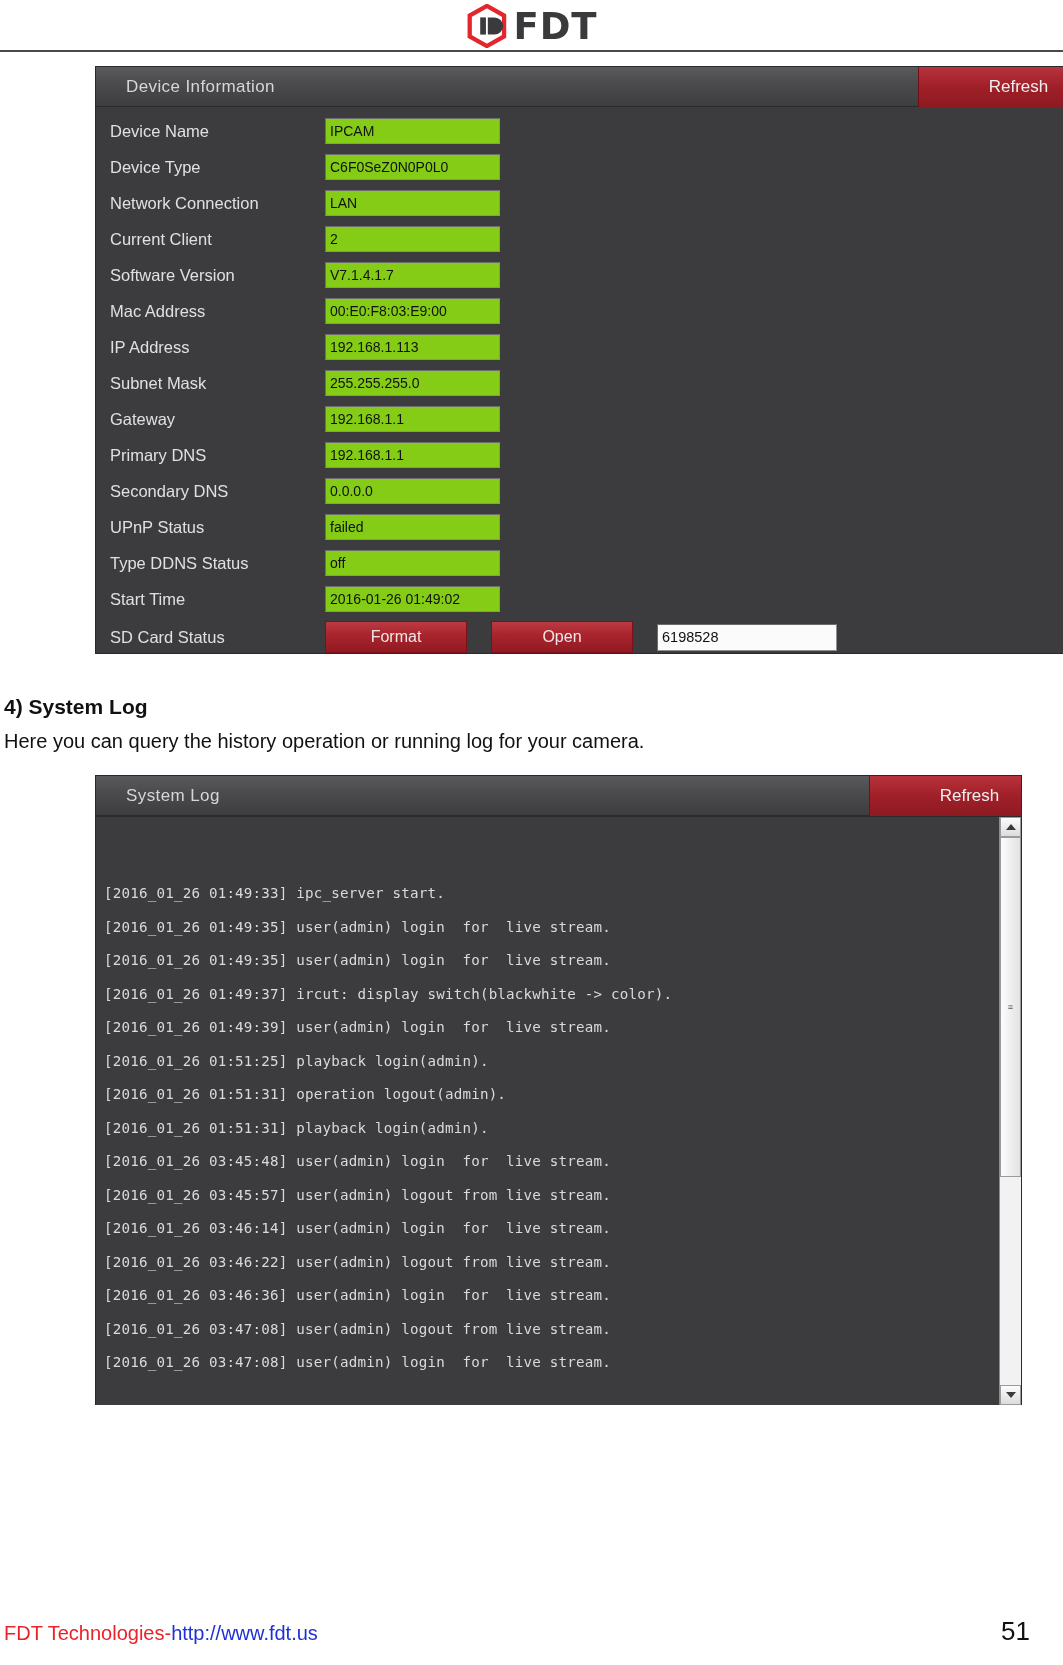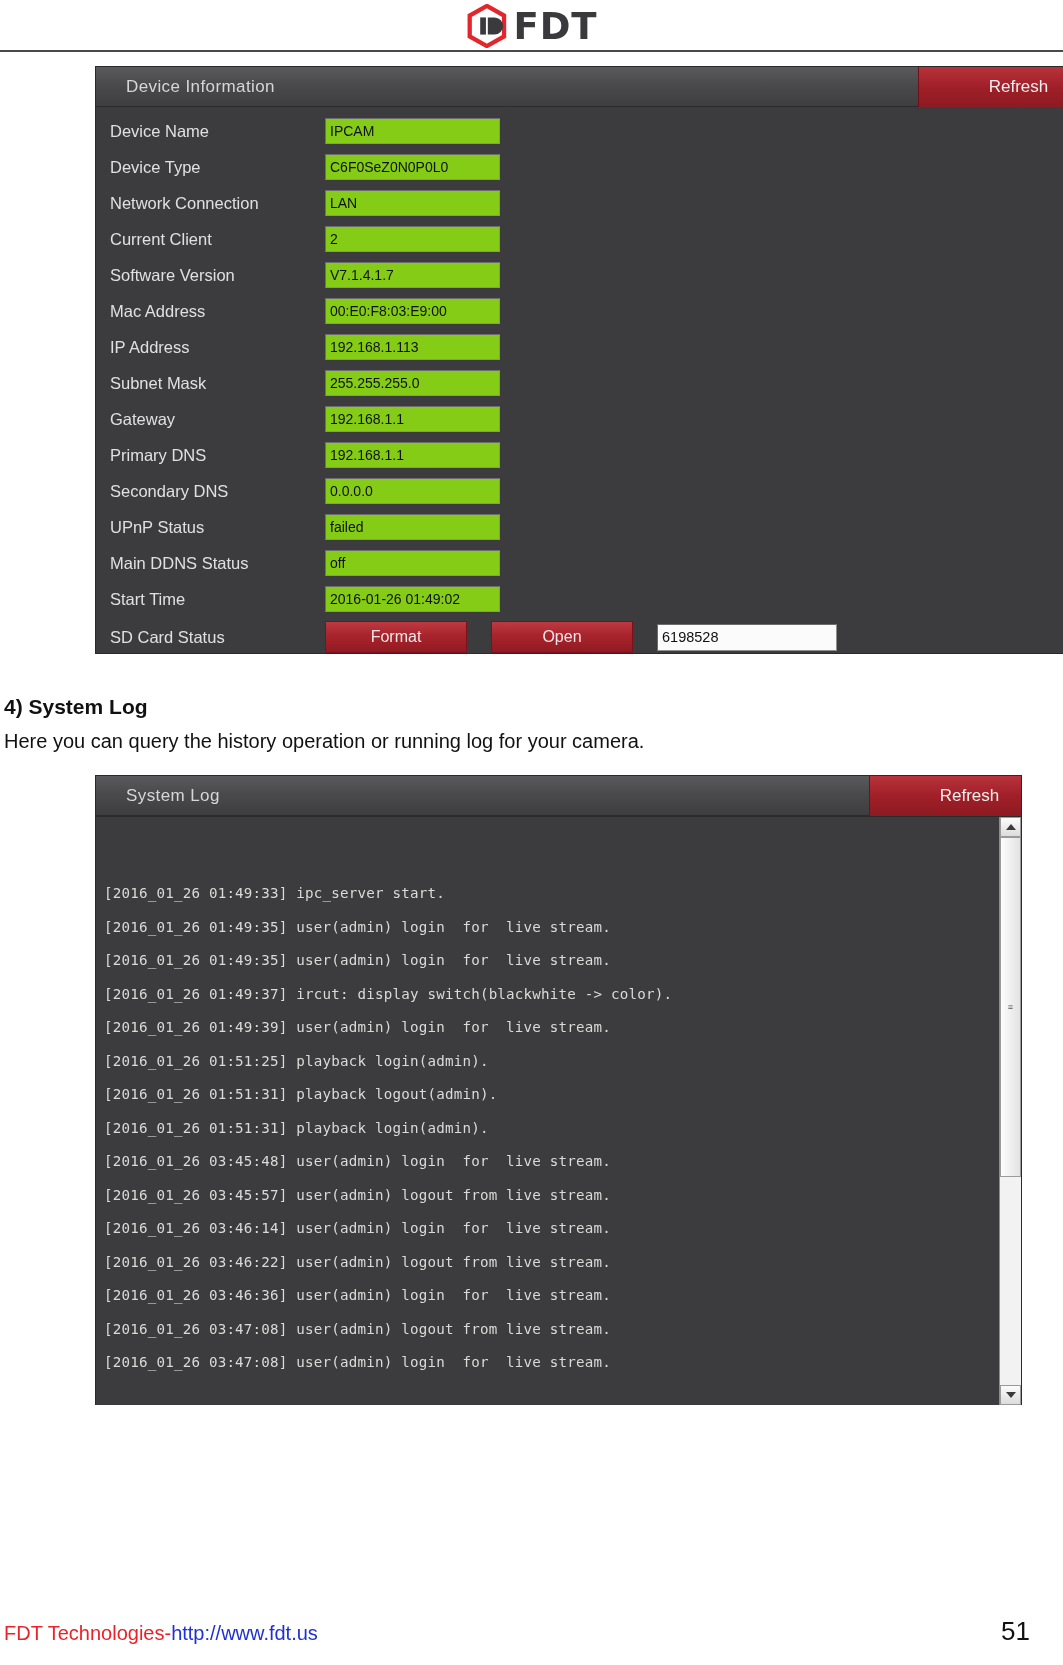--- a/index.html
+++ b/index.html
@@ -294,21 +294,21 @@
       </div>
       <div class="form-row">
         <div class="row-label">Secondary DNS</div>
         <div class="row-field">0.0.0.0</div>
       </div>
       <div class="form-row">
         <div class="row-label">UPnP Status</div>
         <div class="row-field">failed</div>
       </div>
       <div class="form-row">
-        <div class="row-label">Main DDNS Status</div>
+        <div class="row-label">Type DDNS Status</div>
         <div class="row-field">off</div>
       </div>
       <div class="form-row">
         <div class="row-label">Start Time</div>
         <div class="row-field">2016-01-26 01:49:02</div>
       </div>
       <div class="form-row sd">
         <div class="row-label">SD Card Status</div>
         <div class="btn-dark-red">Format</div>
         <div class="btn-dark-red">Open</div>
@@ -326,21 +326,21 @@
     <div class="btn-refresh">Refresh</div>
   </div>
   <div class="log-area">
     <div class="log-lines" id="log-lines">
         <div class="log-line">[2016_01_26 01:49:33] ipc_server start.</div>
         <div class="log-line">[2016_01_26 01:49:35] user(admin) login  for  live stream.</div>
         <div class="log-line">[2016_01_26 01:49:35] user(admin) login  for  live stream.</div>
         <div class="log-line">[2016_01_26 01:49:37] ircut: display switch(blackwhite -&gt; color).</div>
         <div class="log-line">[2016_01_26 01:49:39] user(admin) login  for  live stream.</div>
         <div class="log-line">[2016_01_26 01:51:25] playback login(admin).</div>
-        <div class="log-line">[2016_01_26 01:51:31] playback logout(admin).</div>
+        <div class="log-line">[2016_01_26 01:51:31] operation logout(admin).</div>
         <div class="log-line">[2016_01_26 01:51:31] playback login(admin).</div>
         <div class="log-line">[2016_01_26 03:45:48] user(admin) login  for  live stream.</div>
         <div class="log-line">[2016_01_26 03:45:57] user(admin) logout from live stream.</div>
         <div class="log-line">[2016_01_26 03:46:14] user(admin) login  for  live stream.</div>
         <div class="log-line">[2016_01_26 03:46:22] user(admin) logout from live stream.</div>
         <div class="log-line">[2016_01_26 03:46:36] user(admin) login  for  live stream.</div>
         <div class="log-line">[2016_01_26 03:47:08] user(admin) logout from live stream.</div>
         <div class="log-line">[2016_01_26 03:47:08] user(admin) login  for  live stream.</div>
       </div>
     <div class="scrollbar">

